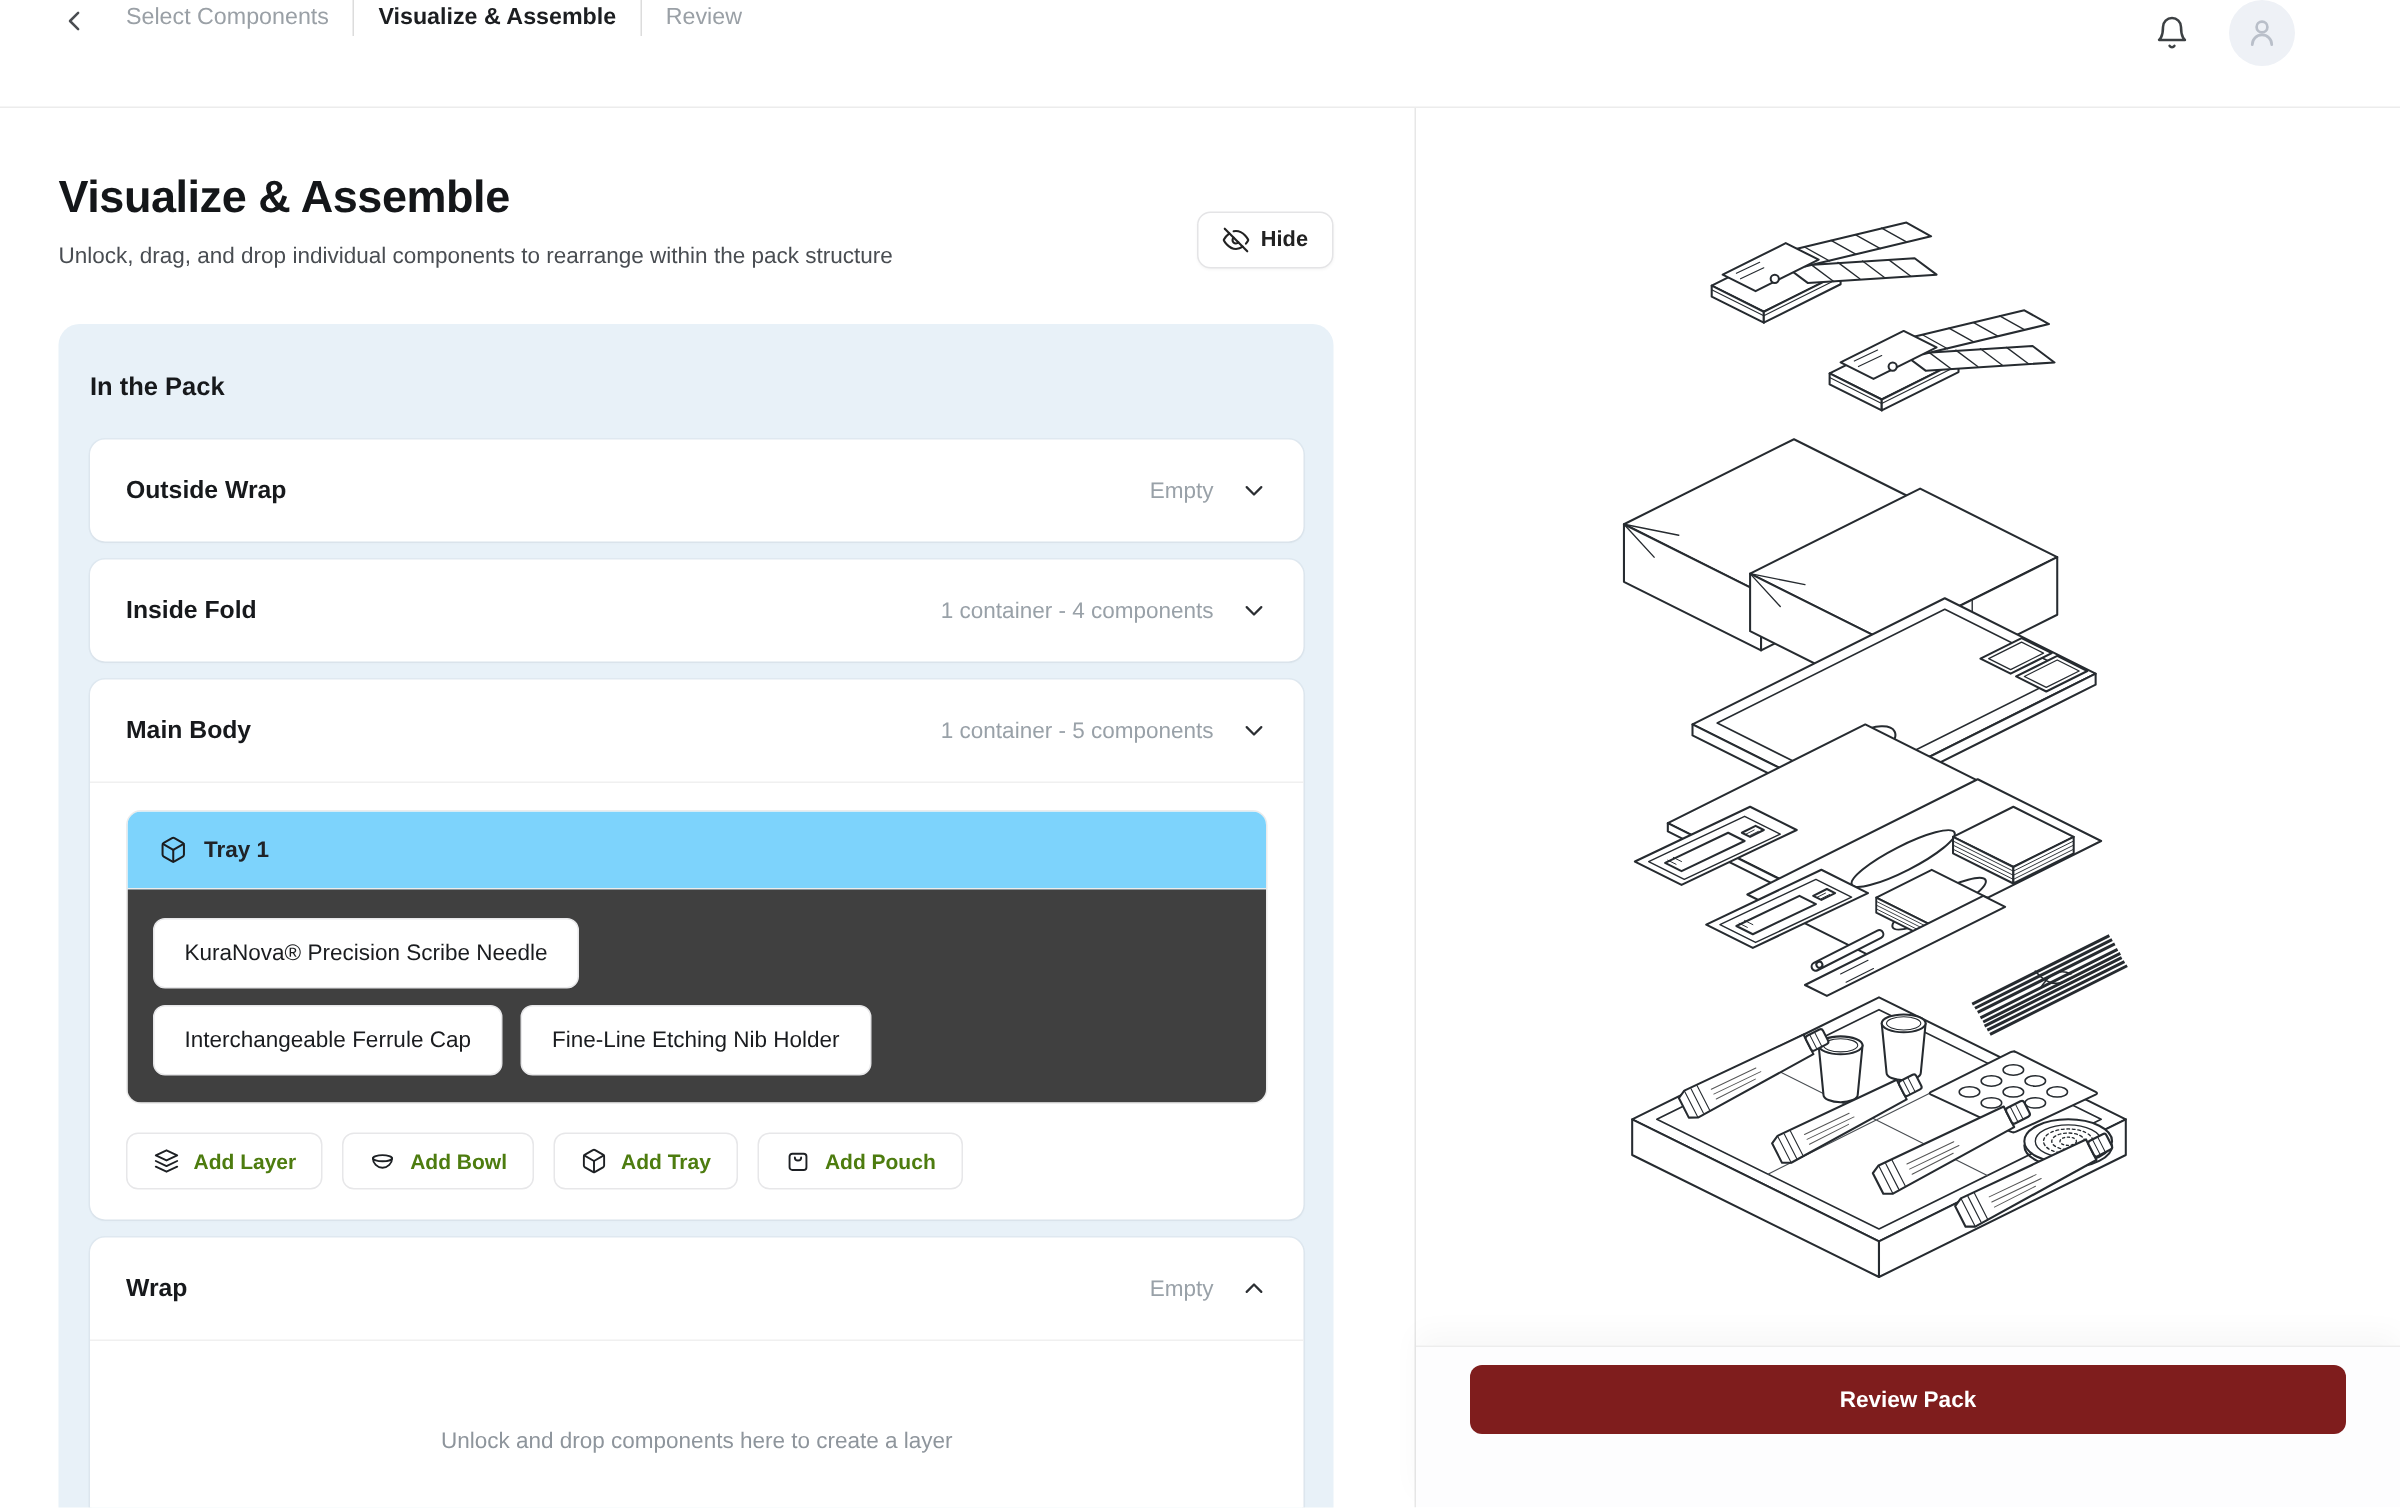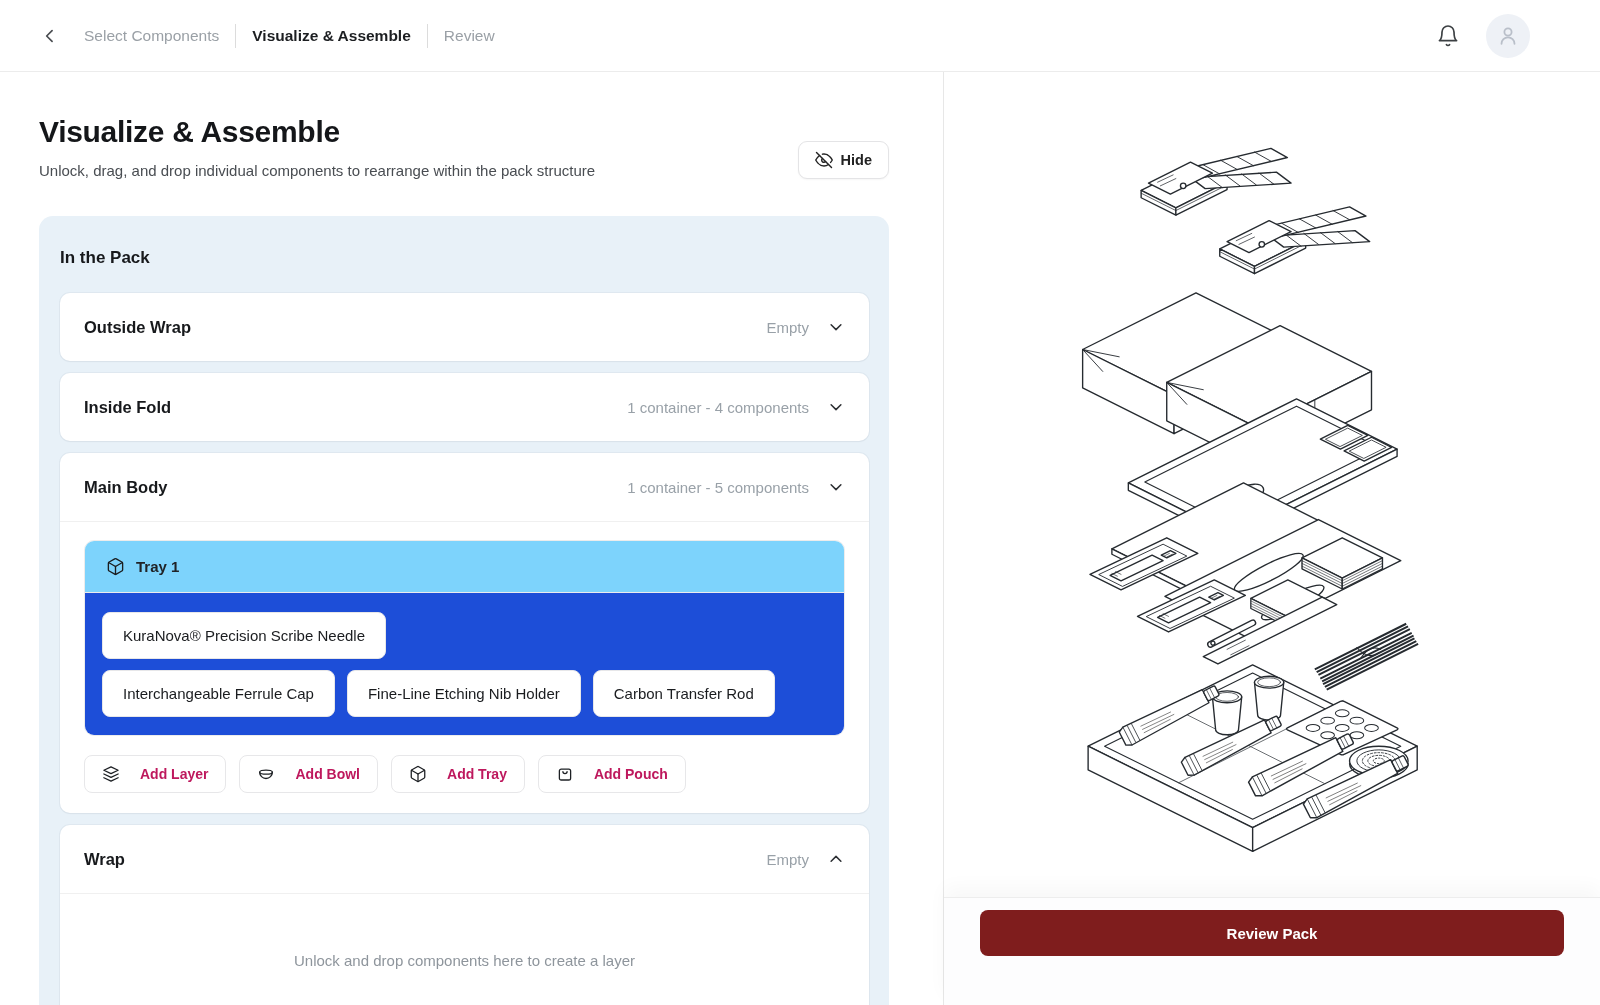--- a/index.html
+++ b/index.html
@@ -1,20 +1,20 @@
 <!DOCTYPE html>
 <html><head>
 <meta charset="utf-8">
 <style>
   * { margin:0; padding:0; box-sizing:border-box; }
   html,body { width:1600px; height:1005px; overflow:hidden; background:#fff;
     font-family:"Liberation Sans", sans-serif; color:#1b1d1f; }
 
   
-  .navbar { height:72px; display:flex; align-items:center; padding:0 70px 0 36px;
+  .navbar { height:72px; display:flex; align-items:flex-start; padding:0 70px 0 36px;
     border-bottom:1px solid #ececec; background:#fff; }
   .back-btn { width:28px; height:28px; display:flex; align-items:center; justify-content:center;
     color:#4a4d51; cursor:pointer; margin-right:20px; background:none; border:none; }
   .steps { display:flex; align-items:center; }
   .step { font-size:15.5px; color:#9aa0a6; background:none; border:none; cursor:pointer;
     font-family:inherit; padding:0; }
   .step.active { color:#1c1e21; font-weight:700; }
   .step-sep { width:1px; height:24px; background:#dcdcdc; margin:0 16px; }
   .nav-right { margin-left:auto; display:flex; align-items:center; gap:26px; }
   .bell { color:#3c4043; background:none; border:none; cursor:pointer; display:flex; }
@@ -44,29 +44,29 @@
   .acc-title { font-size:16.5px; font-weight:700; color:#17191c; }
   .acc-status { margin-left:auto; font-size:15px; color:#99a1a8; }
   .acc-chevron { margin-left:18px; color:#2c2f33; display:flex; }
   .acc-divider { height:1px; background:#f0f0f0; }
   .acc-body { padding:18px 24px 20px 24px; }
 
   .tray-card { border:1px solid #ececec; border-radius:10px; overflow:hidden; }
   .tray-head { height:52px; background:#7dd3fc; border-bottom:1px solid #ececec;
     display:flex; align-items:center; gap:11px; padding:0 21px; cursor:grab; }
   .tray-title { font-size:15px; font-weight:700; color:#202327; }
-  .chips-zone { padding:19px 17px 18px 17px; background:#1d4ed8; }
+  .chips-zone { padding:19px 17px 18px 17px; background:#404040; }
   .chip-row { display:flex; gap:12px; margin-bottom:11px; }
   .chip-row:last-child { margin-bottom:0; }
   .chip { background:#fff; border:1px solid #e7e7e9; border-radius:8px; padding:14px 20px;
     font-size:15px; color:#1a1c1f; cursor:grab; font-family:inherit;
     box-shadow:0 1px 1px rgba(0,0,0,0.02); white-space:nowrap; }
   .add-row { display:flex; gap:13px; margin-top:19px; }
-  .add-btn { display:flex; align-items:center; gap:20px; background:#fff; border:1px solid #e7e7e9;
-    border-radius:8px; height:38px; padding:0 17px; font-size:14px; font-weight:700; color:#be185d;
+  .add-btn { display:flex; align-items:center; gap:9px; background:#fff; border:1px solid #e7e7e9;
+    border-radius:8px; height:38px; padding:0 17px; font-size:14px; font-weight:700; color:#4d7c0f;
     cursor:pointer; font-family:inherit; }
   .add-btn .ic { display:flex; color:#1d2024; }
 
   .dropzone { height:165px; display:flex; align-items:flex-start; justify-content:center;
     padding-top:58px; font-size:15px; color:#8e959c; }
 
   
   .illustration { position:absolute; left:95px; top:38px; width:420px; height:745px; }
   .right-footer { position:absolute; left:0; right:0; bottom:0; height:108px; background:#fdfdfe;
     border-top:1px solid #ededed; box-shadow:0 -10px 18px rgba(0,0,0,0.03); }
@@ -172,21 +172,20 @@
                 </svg>
               <span class="tray-title">Tray 1</span>
             </div>
             <div class="chips-zone">
               <div class="chip-row">
                 <button class="chip">KuraNova® Precision Scribe Needle</button>
               </div>
               <div class="chip-row">
                 <button class="chip">Interchangeable Ferrule Cap</button>
                 <button class="chip">Fine-Line Etching Nib Holder</button>
-                <button class="chip">Carbon Transfer Rod</button>
               </div>
             </div>
           </div>
           <div class="add-row">
             <button class="add-btn">
               <span class="ic">
                   <svg class="icon" width="18" height="18" viewBox="0 0 24 24" fill="none" stroke="currentColor" stroke-width="1.7" stroke-linecap="round" stroke-linejoin="round">
                     <polygon points="12 2.5 2.5 7 12 11.5 21.5 7 12 2.5"></polygon>
                     <polyline points="2.5 12 12 16.5 21.5 12"></polyline>
                     <polyline points="2.5 17 12 21.5 21.5 17"></polyline>

